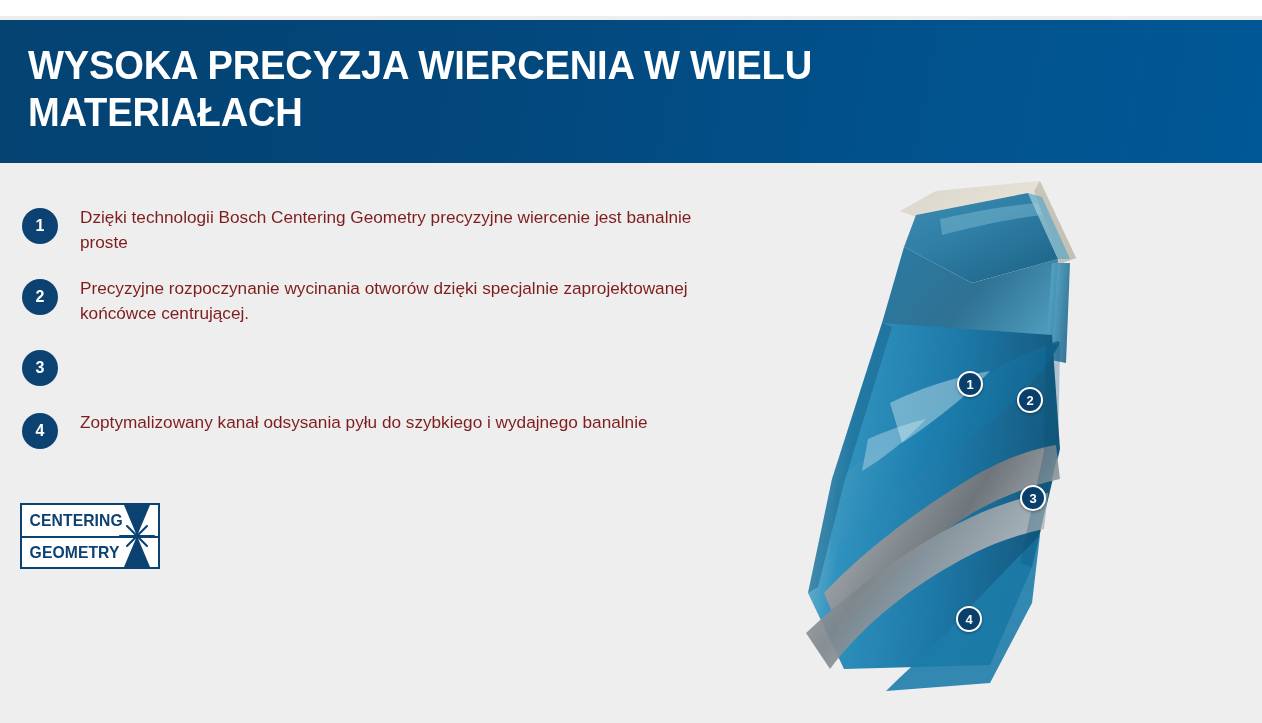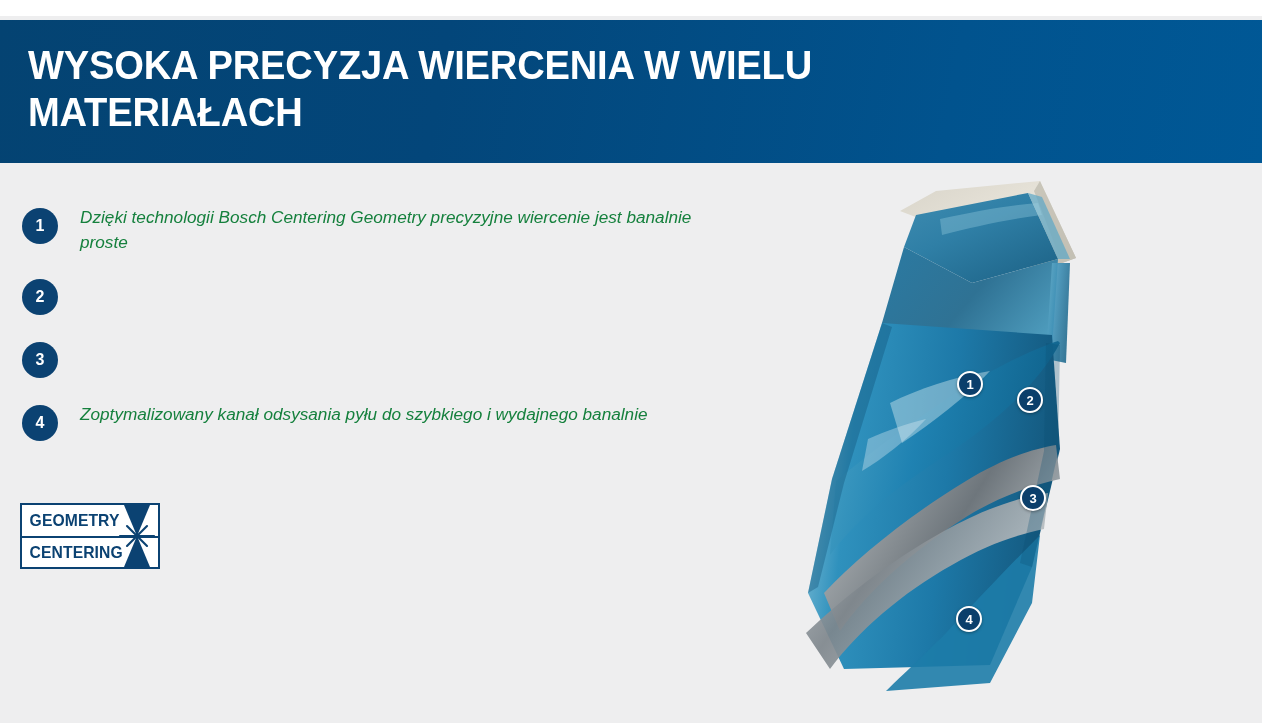--- a/index.html
+++ b/index.html
@@ -94,26 +94,25 @@
     font-size: 16px;
     font-weight: 600;
     display: flex;
     align-items: center;
     justify-content: center;
     margin-top: 3px;
   }
 
   .feature-text {
     margin-left: 22px;
-    color: #15803d;
+    color: #7f1d1d;
     font-size: 17.2px;
     line-height: 25px;
     max-width: 612px;
     font-family: "Liberation Sans", sans-serif;
-    font-style: italic;
   }
 
   
   .cg-badge {
     position: absolute;
     left: 20px;
     top: 340px;
     width: 140px;
     height: 66px;
     background: #ffffff;
@@ -197,40 +196,41 @@
 
     <div class="feature-list">
 
       <div class="feature-item">
         <div class="feature-badge">1</div>
         <div class="feature-text">Dzięki technologii Bosch Centering Geometry precyzyjne wiercenie jest banalnie proste</div>
       </div>
 
       <div class="feature-item">
         <div class="feature-badge">2</div>
+        <div class="feature-text">Precyzyjne rozpoczynanie wycinania otworów dzięki specjalnie zaprojektowanej końcówce centrującej.</div>
       </div>
 
       <div class="feature-item">
         <div class="feature-badge">3</div>
       </div>
 
       <div class="feature-item">
         <div class="feature-badge">4</div>
         <div class="feature-text">Zoptymalizowany kanał odsysania pyłu do szybkiego i wydajnego banalnie</div>
       </div>
 
     </div>
 
     <div class="cg-badge">
       <div class="cg-rows">
         <div class="cg-row">
-          <span class="cg-label">GEOMETRY</span>
+          <span class="cg-label">CENTERING</span>
         </div>
         <div class="cg-row">
-          <span class="cg-label">CENTERING</span>
+          <span class="cg-label">GEOMETRY</span>
         </div>
       </div>
       <svg class="cg-mark" viewBox="0 0 42 62">
 
         <polygon points="8,0 34,0 21,31" fill="#0b4272"></polygon>
 
         <polygon points="21,31 34,62 8,62" fill="#0b4272"></polygon>
 
         <g stroke="#0b4272" stroke-width="2.1" stroke-linecap="round">
           <line x1="21" y1="31" x2="4" y2="31"></line>

